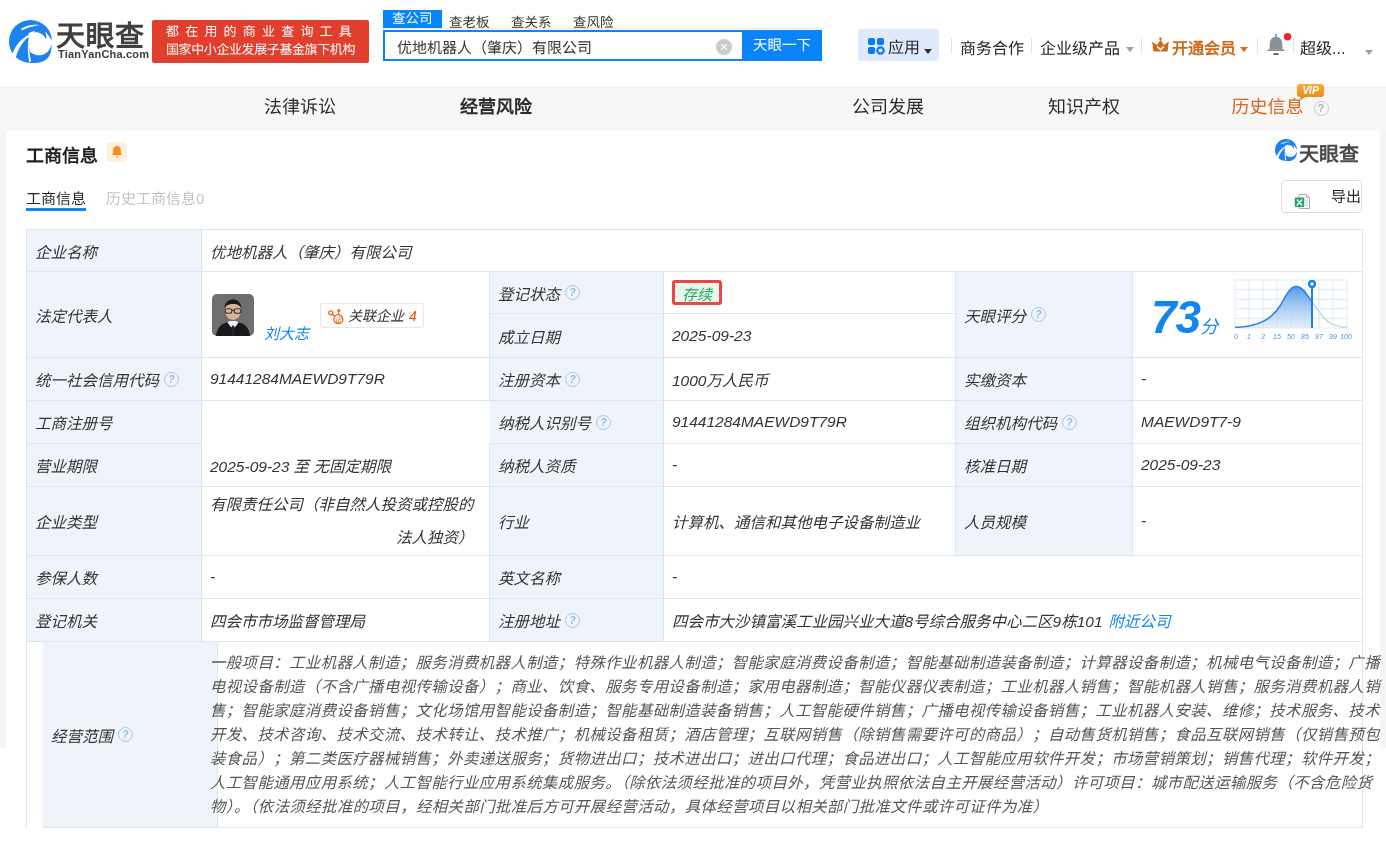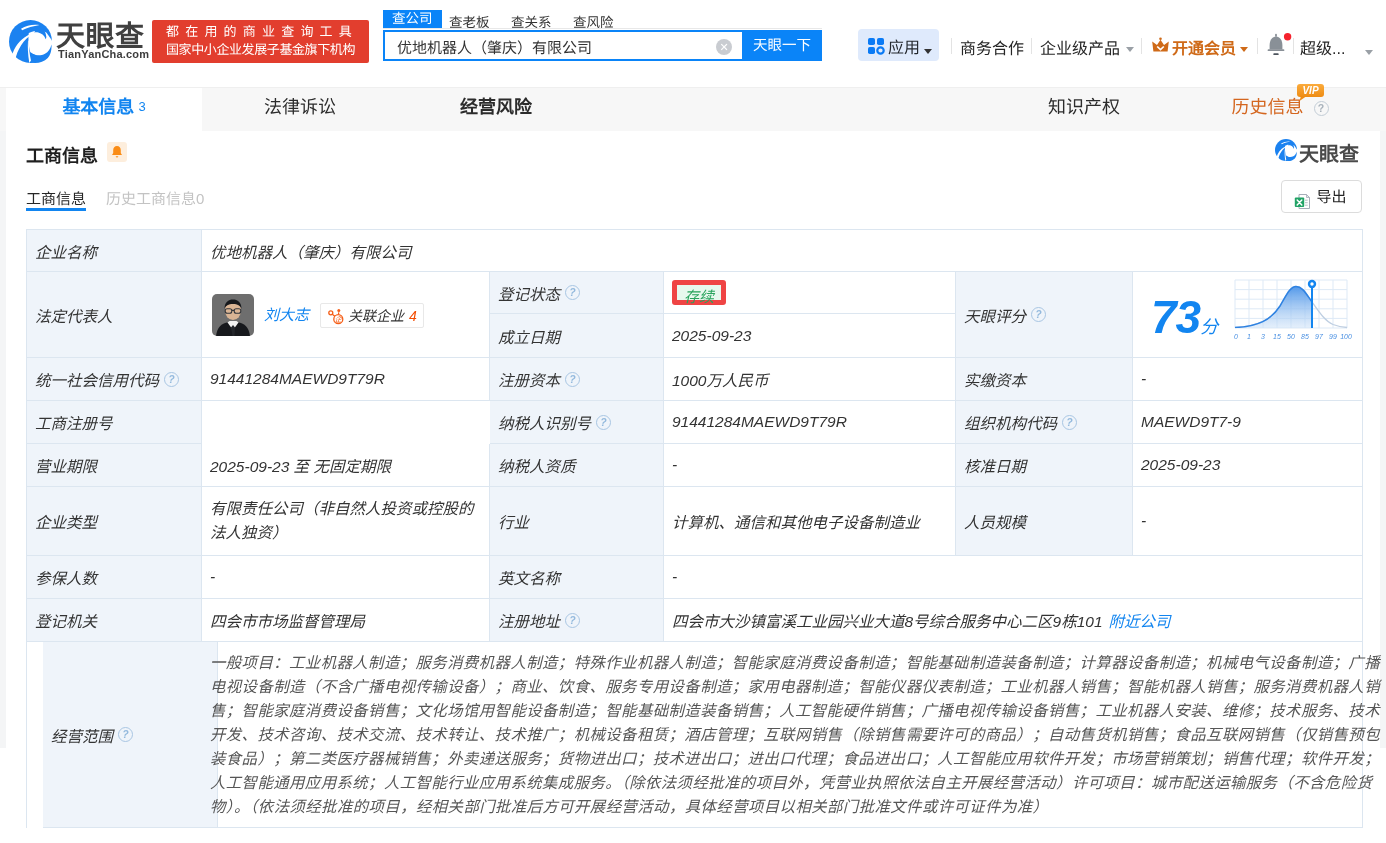--- a/index.html
+++ b/index.html
@@ -31,30 +31,30 @@
 .mtab { position:absolute; top:0; width:196px; height:44px; text-align:center; font-size:18px; color:#2c2c2c; line-height:38px; }
 .mtab.on { background:#fff; color:#1285f0; font-weight:bold; }
 .supn { font-size:13px; color:#1285f0; position:relative; top:-2px; margin-left:4px; font-weight:normal; }
 .supg { font-size:13px; color:#999; position:relative; top:-2px; margin-left:4px; }
 
 .h2 { position:absolute; left:26px; top:141px; font-size:18px; font-weight:bold; color:#1f1f1f; }
 .bellbox { position:absolute; left:107px; top:142px; width:20px; height:20px; background:#fdeedd; border-radius:3px; text-align:center; }
 .subtab1 { position:absolute; left:26px; top:187px; font-size:15px; color:#262626; }
 .subtab2 { position:absolute; left:106px; top:187px; font-size:15px; color:#c3c3c3; }
 .subline { position:absolute; left:26px; top:208px; width:60px; height:3px; background:#1285f0; }
-.export { position:absolute; left:1281px; top:180px; width:81px; height:33px; border:1px solid #dcdcdc; border-radius:4px; font-size:15px; color:#262626; text-align:center; line-height:31px; }
+.export { position:absolute; left:1281px; top:180px; width:81px; height:33px; border:1px solid #dcdcdc; border-radius:4px; font-size:15px; color:#262626; text-align:right; line-height:31px; }
 
 .tbl { position:absolute; left:26px; top:229px; width:1337px; height:599px; border-top:1px solid #dce6f0; border-left:1px solid #dce6f0;font-style:italic; }
 .cell { position:absolute; box-sizing:border-box; border-right:1px solid #dce6f0; border-bottom:1px solid #dce6f0; display:flex; align-items:center; padding:0 8px; font-size:15.5px; color:#333; }
 .cell.lbl { background:#eff4fa; }
 .qm { display:inline-block; width:15px; height:15px; border:1.5px solid #a9c6e3; border-radius:50%; color:#93b9dd; font-size:10.5px; font-weight:bold; line-height:12.5px; text-align:center; margin-left:5px; vertical-align:-2.5px; background:transparent; box-sizing:border-box; }
 .cell.lbl .qm { background:transparent; }
-.tag-green { display:inline-block; height:25px; line-height:23px; padding:0 7px; background:#e7f8ed; border:5px solid #ef4444; border-radius:3px; color:#28a35c; font-size:15px; }
+.tag-green { display:inline-block; height:25px; line-height:23px; padding:0 7px; background:#e7f8ed; border:3px solid #ef4444; border-radius:3px; color:#28a35c; font-size:15px; }
 .relbox { display:inline-block; height:25px; line-height:23px; border:1px solid #e8e8e8; border-radius:2px; padding:0 6px; margin-left:8px; vertical-align:middle; background:#fff; }
-.blue { color:#1285f0; }
+.blue { color:#1285f0;margin-top:19px; }
 .score { font-size:46px; line-height:1; font-weight:bold; color:#1285f0; letter-spacing:-1px; }
 .fen { font-size:18px; color:#1285f0; font-weight:normal; }
 a.lnk { color:#1285f0; text-decoration:none; }
 .range { line-height:24px; color:#565656; font-size:15.4px !important; letter-spacing:0.42px; white-space:nowrap; }
 </style>
 </head>
 <body>
 <div id="page">
   <div class="strip" style="left:0;"></div>
   <div class="strip" style="right:0;"></div>
@@ -115,23 +115,23 @@
         <rect x="9.1" y="0.8" width="1.8" height="3" rx="0.9" fill="#899097"></rect>
         <path d="M3.6 16.5 L3.6 12.5 C3.6 7 6.2 3.5 10 3.5 C13.8 3.5 16.4 7 16.4 12.5 L16.4 16.5 Z" fill="#899097"></path>
         <rect x="1.6" y="16.2" width="16.8" height="1.9" rx="0.95" fill="#899097"></rect>
         <rect x="7.3" y="20.3" width="5.4" height="1.7" rx="0.85" fill="#4d545c"></rect>
         <circle cx="21.6" cy="3.8" r="3.7" fill="#f5222d"></circle>
       </svg></div>
   <div class="menu" style="left:1300px; top:35px;">超级... </div>
   <div class="abs" style="left:1365px; top:43px;"><span class="caret gray"></span></div>
 
   <div class="tabbar">
-    <div class="mtab on" style="left:6px;">基本信息<span class="supn">3</span></div>
     <div class="mtab" style="left:202px;">法律诉讼</div>
     <div class="mtab" style="left:398px;font-weight:bold;">经营风险</div>
+    <div class="mtab" style="left:790px;">公司发展</div>
     <div class="mtab" style="left:986px;">知识产权</div>
     <div class="mtab" style="left:1182px; color:#d4661f;">历史信息 <span class="qm" style="vertical-align:1px; border-color:#c3cdd6; color:#a9b3bc;">?</span></div>
   </div>
   <div class="abs" style="left:1297px; top:84px;"><svg width="28" height="18" viewBox="0 0 28 18">
         <defs>
           <linearGradient id="vg" x1="0" y1="0" x2="0" y2="1">
             <stop offset="0" stop-color="#fbab3c"></stop>
             <stop offset="1" stop-color="#ee8c14"></stop>
           </linearGradient>
         </defs>
@@ -272,21 +272,21 @@
     <div class="cell lbl" style="left:929px;top:171px;width:177px;height:43px;">组织机构代码 <span class="qm">?</span></div>
     <div class="cell" style="left:1106px;top:171px;width:230px;height:43px;">MAEWD9T7-9</div>
     <div class="cell lbl" style="left:0px;top:214px;width:175px;height:43px;">营业期限</div>
     <div class="cell" style="left:175px;top:214px;width:288px;height:43px;">2025-09-23 至 无固定期限</div>
     <div class="cell lbl" style="left:463px;top:214px;width:174px;height:43px;">纳税人资质</div>
     <div class="cell" style="left:637px;top:214px;width:292px;height:43px;">-</div>
     <div class="cell lbl" style="left:929px;top:214px;width:177px;height:43px;">核准日期</div>
     <div class="cell" style="left:1106px;top:214px;width:230px;height:43px;">2025-09-23</div>
     <div class="cell lbl" style="left:0px;top:257px;width:175px;height:69px;">企业类型</div>
     <div class="cell" style="left:175px;top:257px;width:288px;height:69px;">
-        <span style="line-height:24px; white-space:nowrap;">有限责任公司（非自然人投资或控股的<br>法人独资）</span>
+        <span style="line-height:33px; white-space:nowrap;text-align:right;">有限责任公司（非自然人投资或控股的<br>法人独资）</span>
       </div>
     <div class="cell lbl" style="left:463px;top:257px;width:174px;height:69px;">行业</div>
     <div class="cell" style="left:637px;top:257px;width:292px;height:69px;">计算机、通信和其他电子设备制造业</div>
     <div class="cell lbl" style="left:929px;top:257px;width:177px;height:69px;">人员规模</div>
     <div class="cell" style="left:1106px;top:257px;width:230px;height:69px;">-</div>
     <div class="cell lbl" style="left:0px;top:326px;width:175px;height:43px;">参保人数</div>
     <div class="cell" style="left:175px;top:326px;width:288px;height:43px;">-</div>
     <div class="cell lbl" style="left:463px;top:326px;width:174px;height:43px;">英文名称</div>
     <div class="cell" style="left:637px;top:326px;width:699px;height:43px;">-</div>
     <div class="cell lbl" style="left:0px;top:369px;width:175px;height:43px;">登记机关</div>

